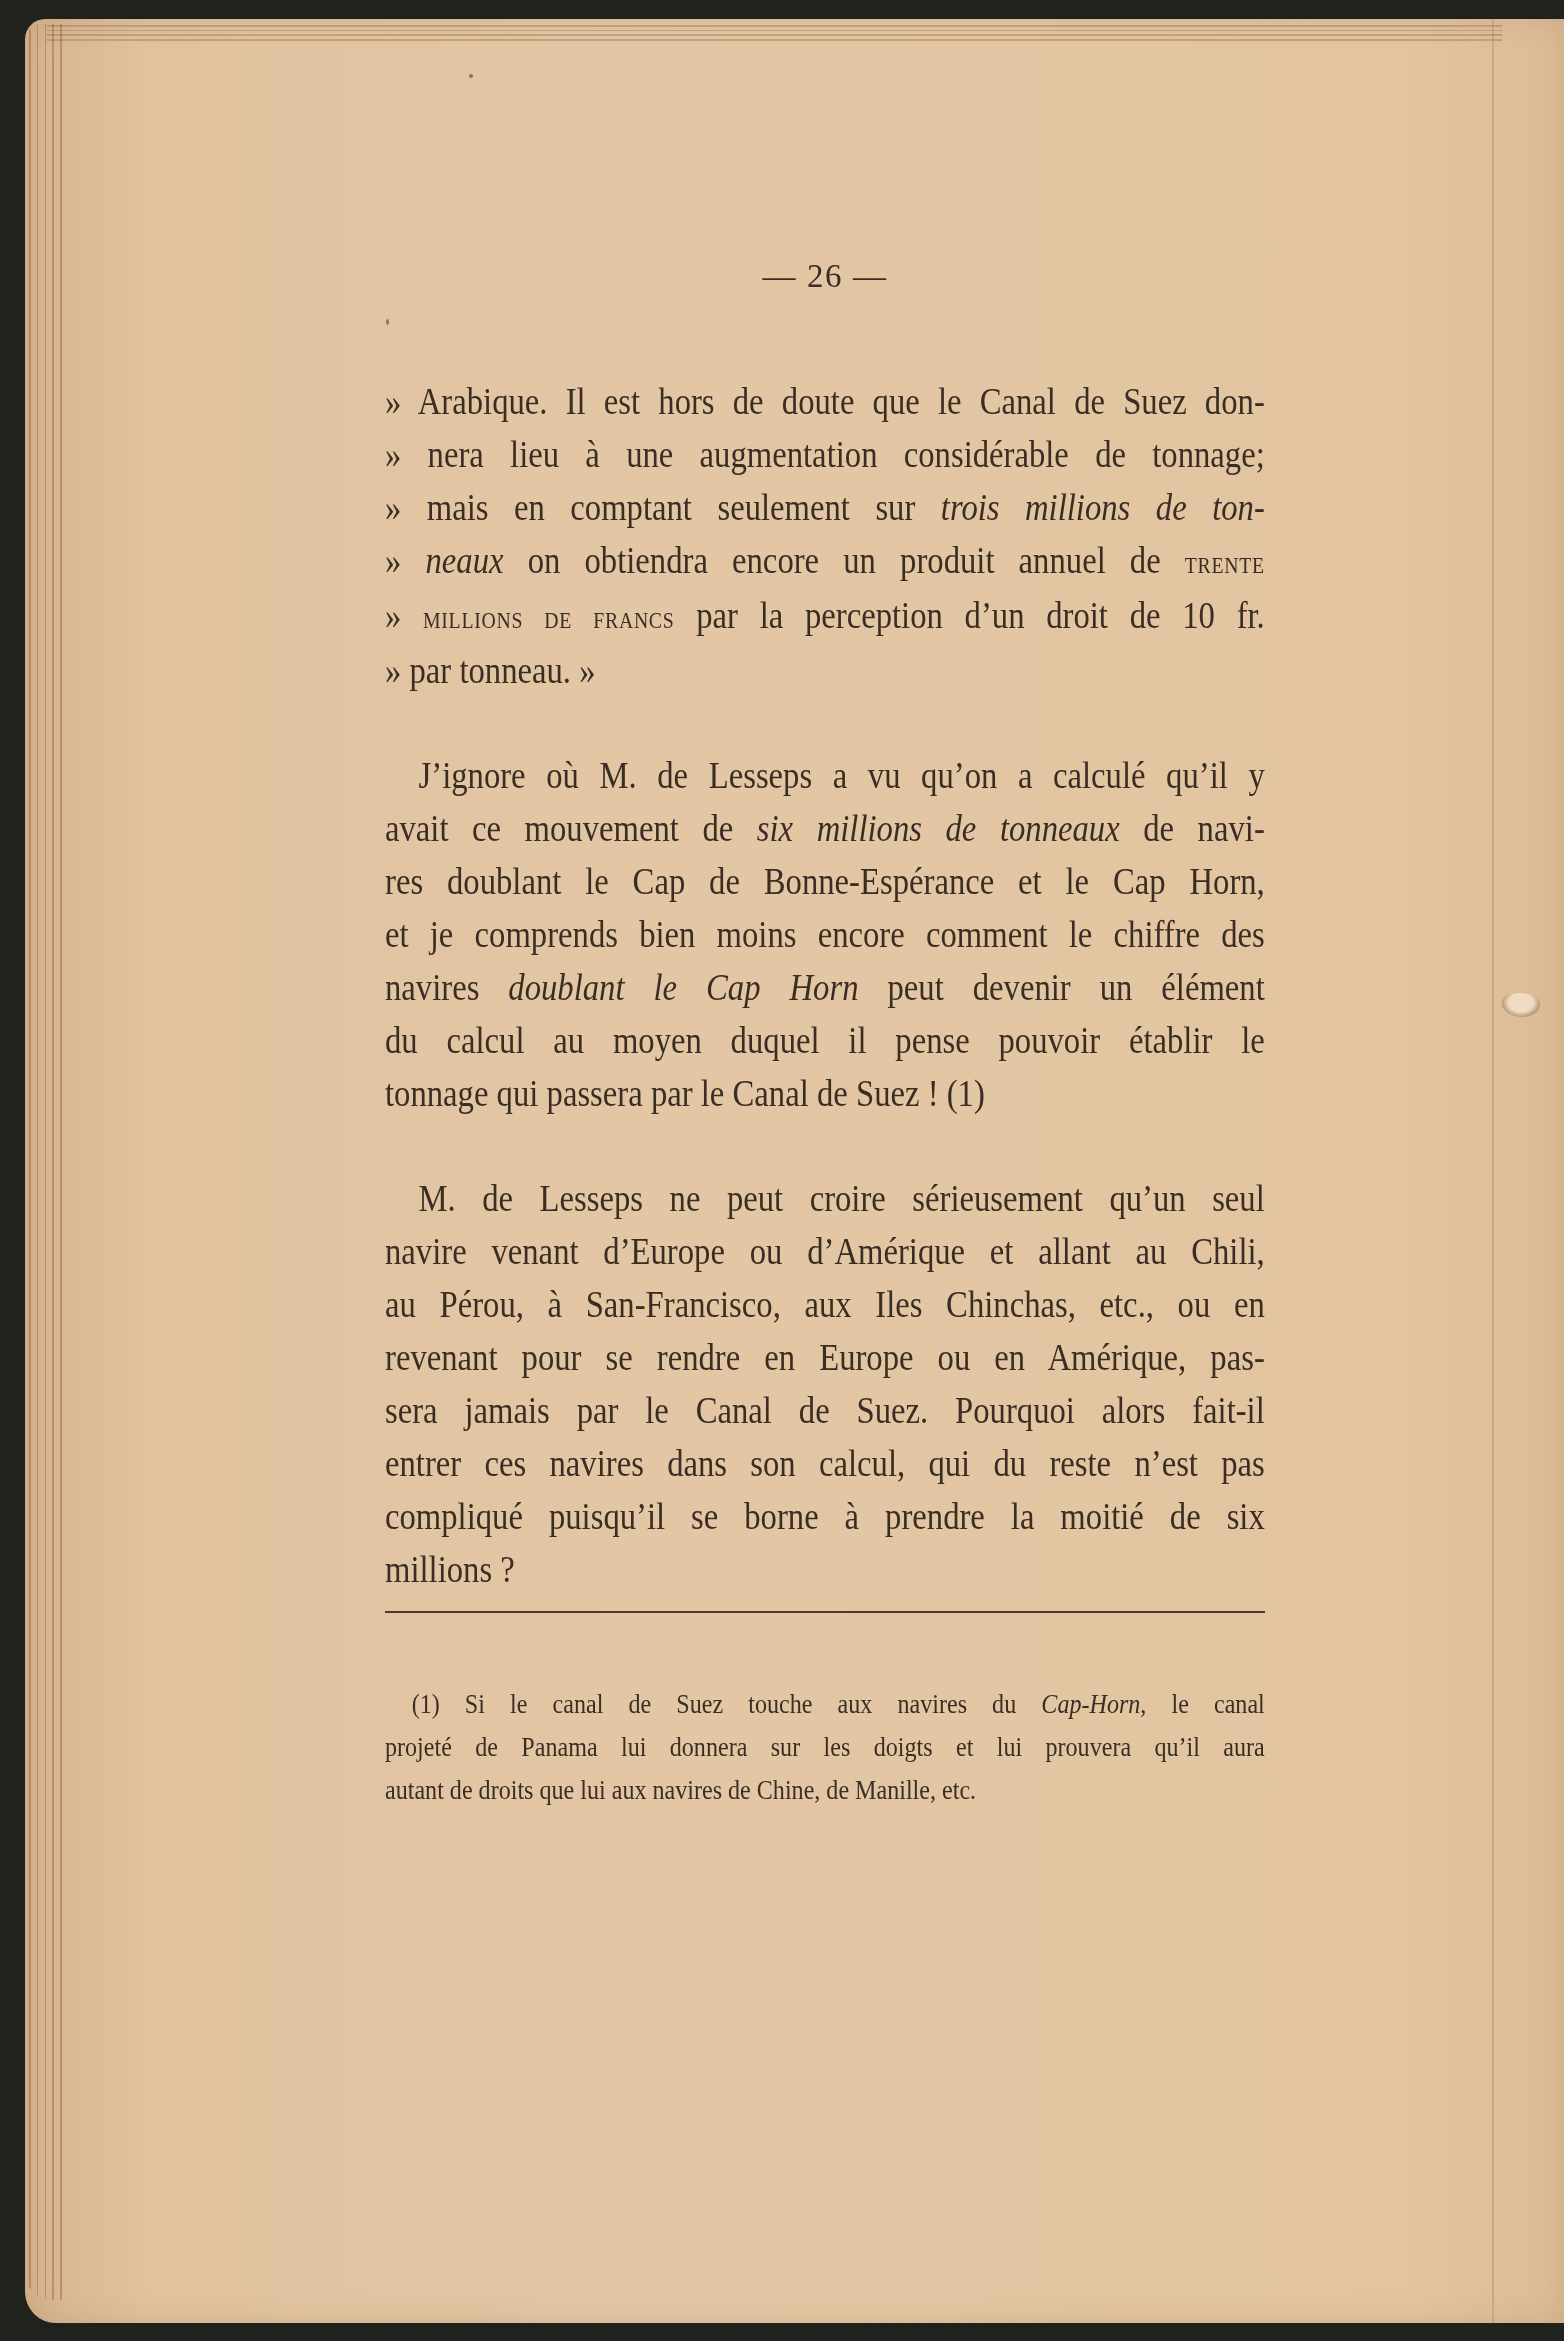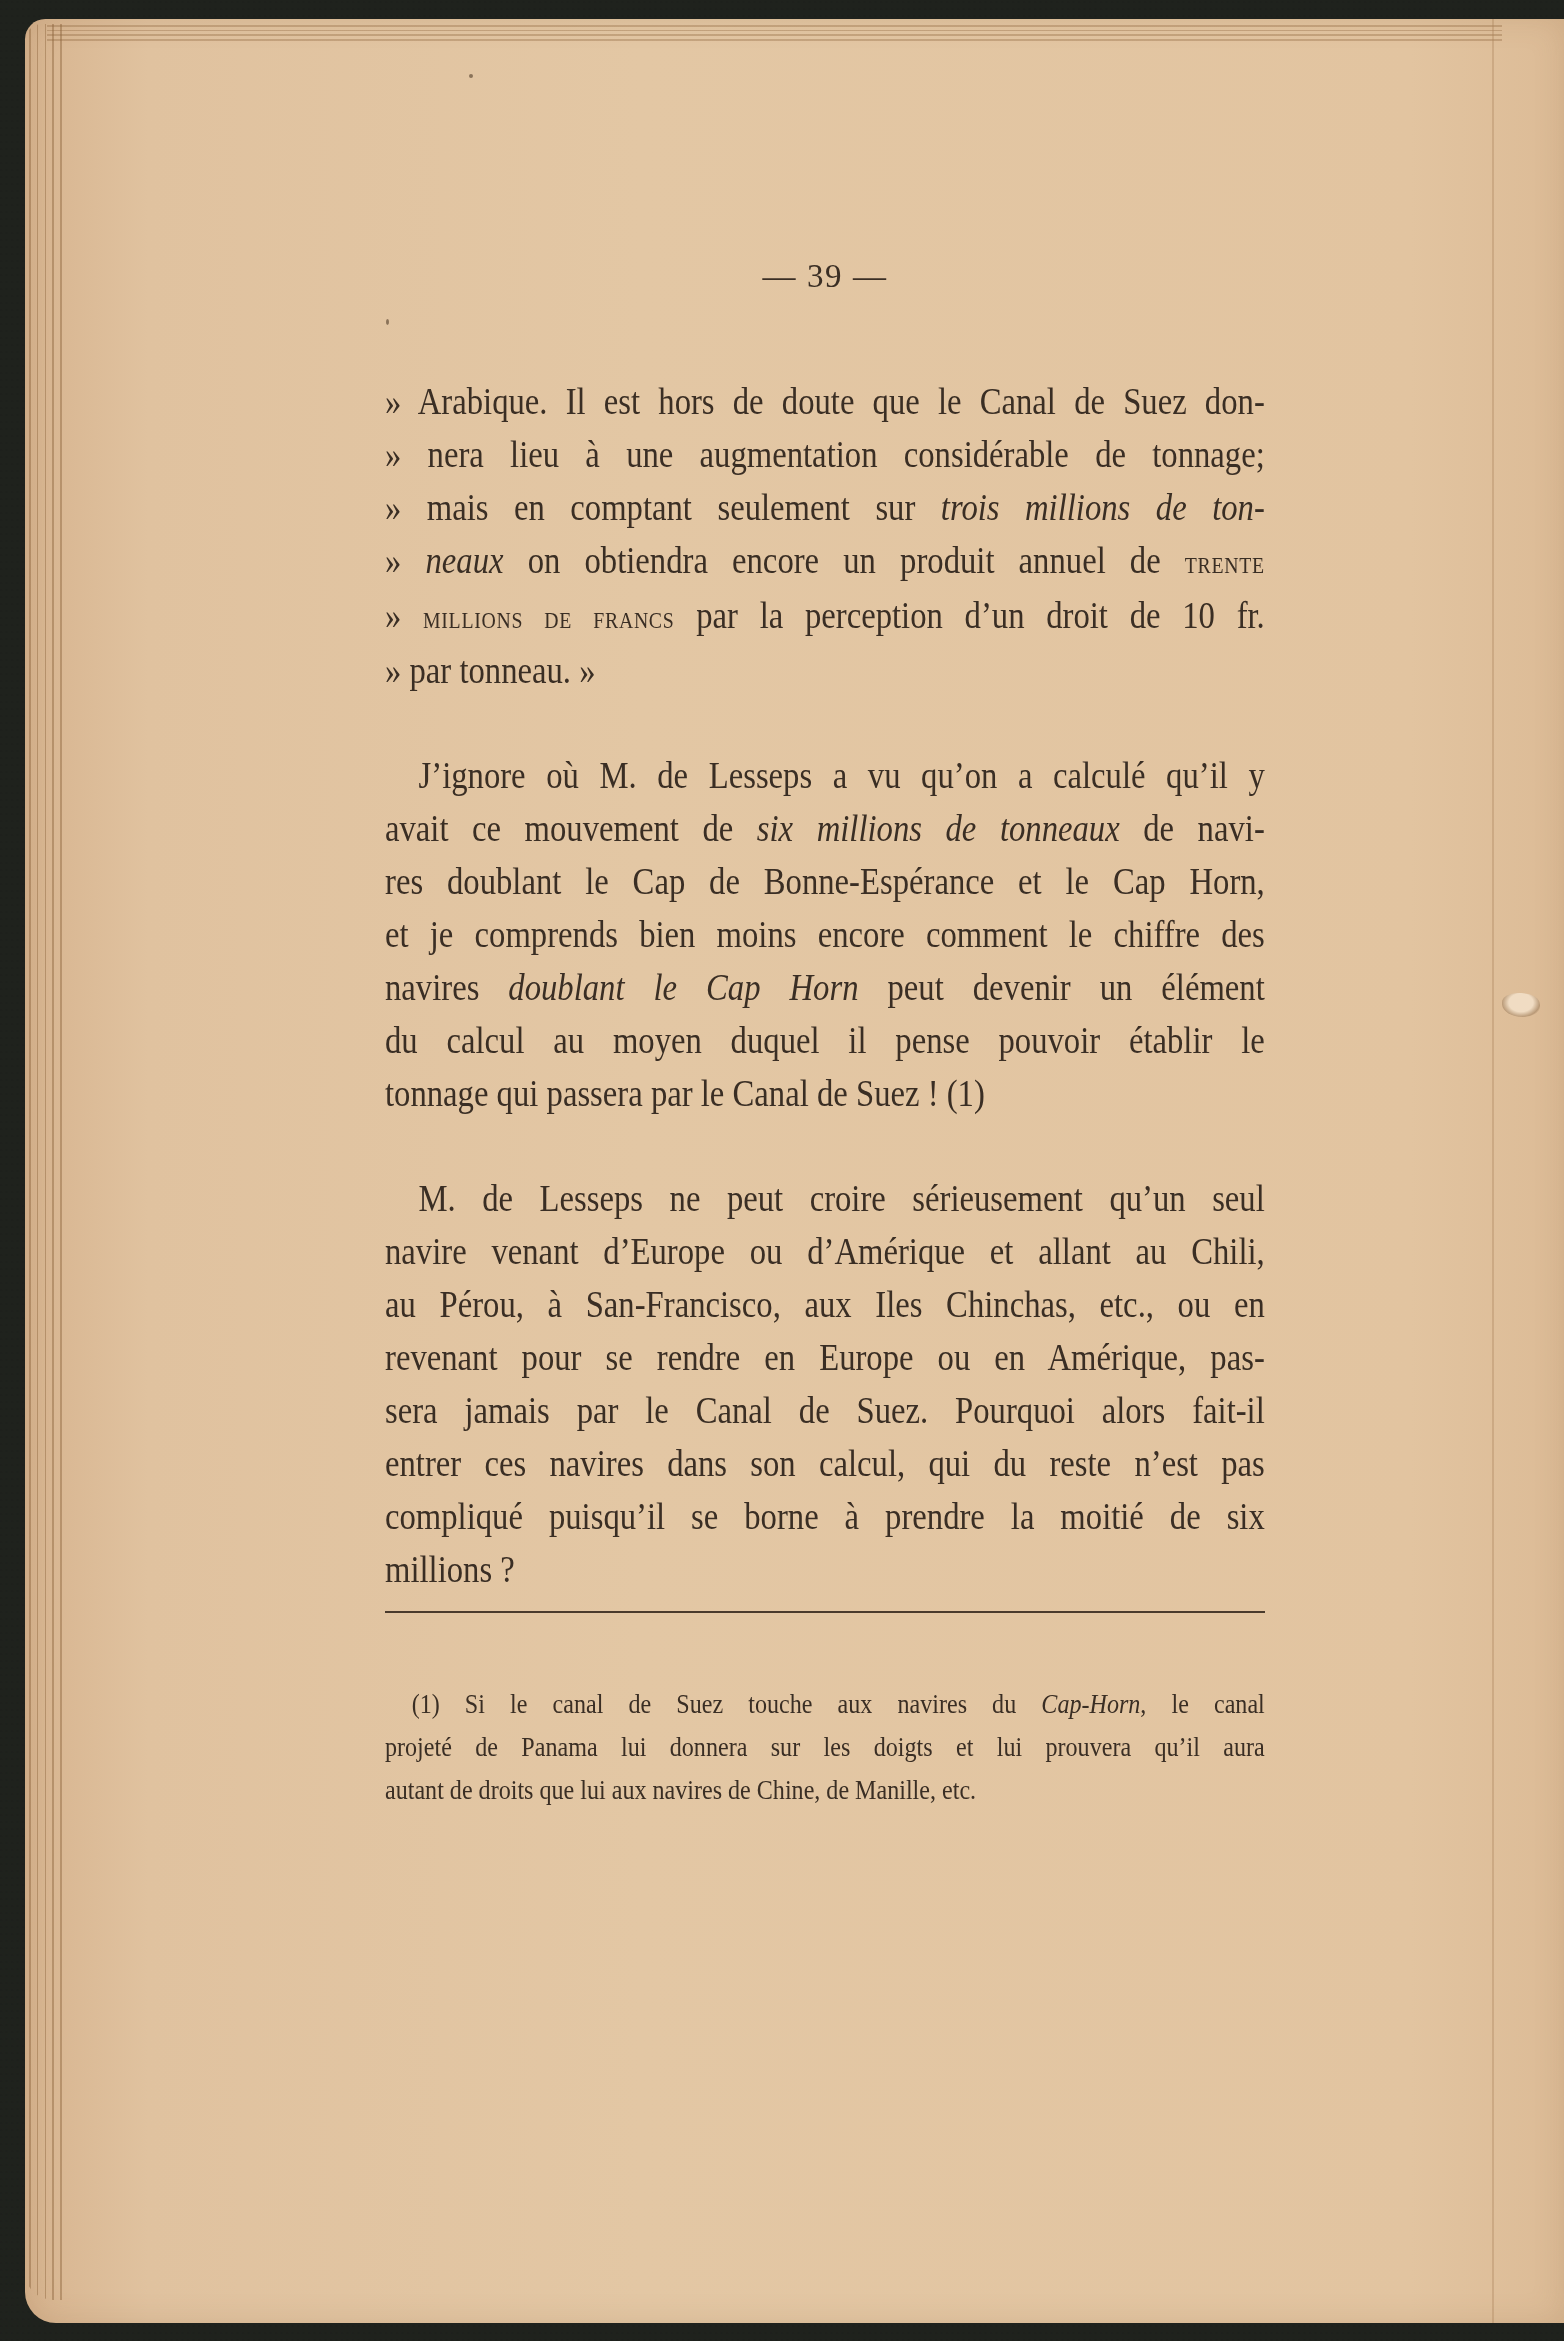--- a/index.html
+++ b/index.html
@@ -76,21 +76,21 @@
 <div class="scan-bg"></div>
 <div class="page"></div>
 <div class="page-edges"></div>
 <div class="top-edges"></div>
 <div class="fold"></div>
 <div class="tear"></div>
 <div class="speck" style="left:469px;top:74px;"></div>
 <div class="speck" style="left:386px;top:319px;width:3.1px;height:6.3px;"></div>
 
 <div class="content">
-  <div class="page-number">— 39 —</div>
+  <div class="page-number">— 26 —</div>
   <div class="body-text" id="body-text">
       <div>
         <span class="line">» Arabique. Il est hors de doute que le Canal de Suez don-</span>
         <span class="line">» nera lieu à une augmentation considérable de tonnage;</span>
         <span class="line">» mais en comptant seulement sur <em>trois millions de ton-</em></span>
         <span class="line">» <em>neaux</em> on obtiendra encore un produit annuel de <span class="sc">trente</span></span>
         <span class="line">» <span class="sc">millions de francs</span> par la perception d’un droit de 10 fr.</span>
         <span class="line last">» par tonneau. »</span>
       </div>
       <div class="para-gap"></div>

